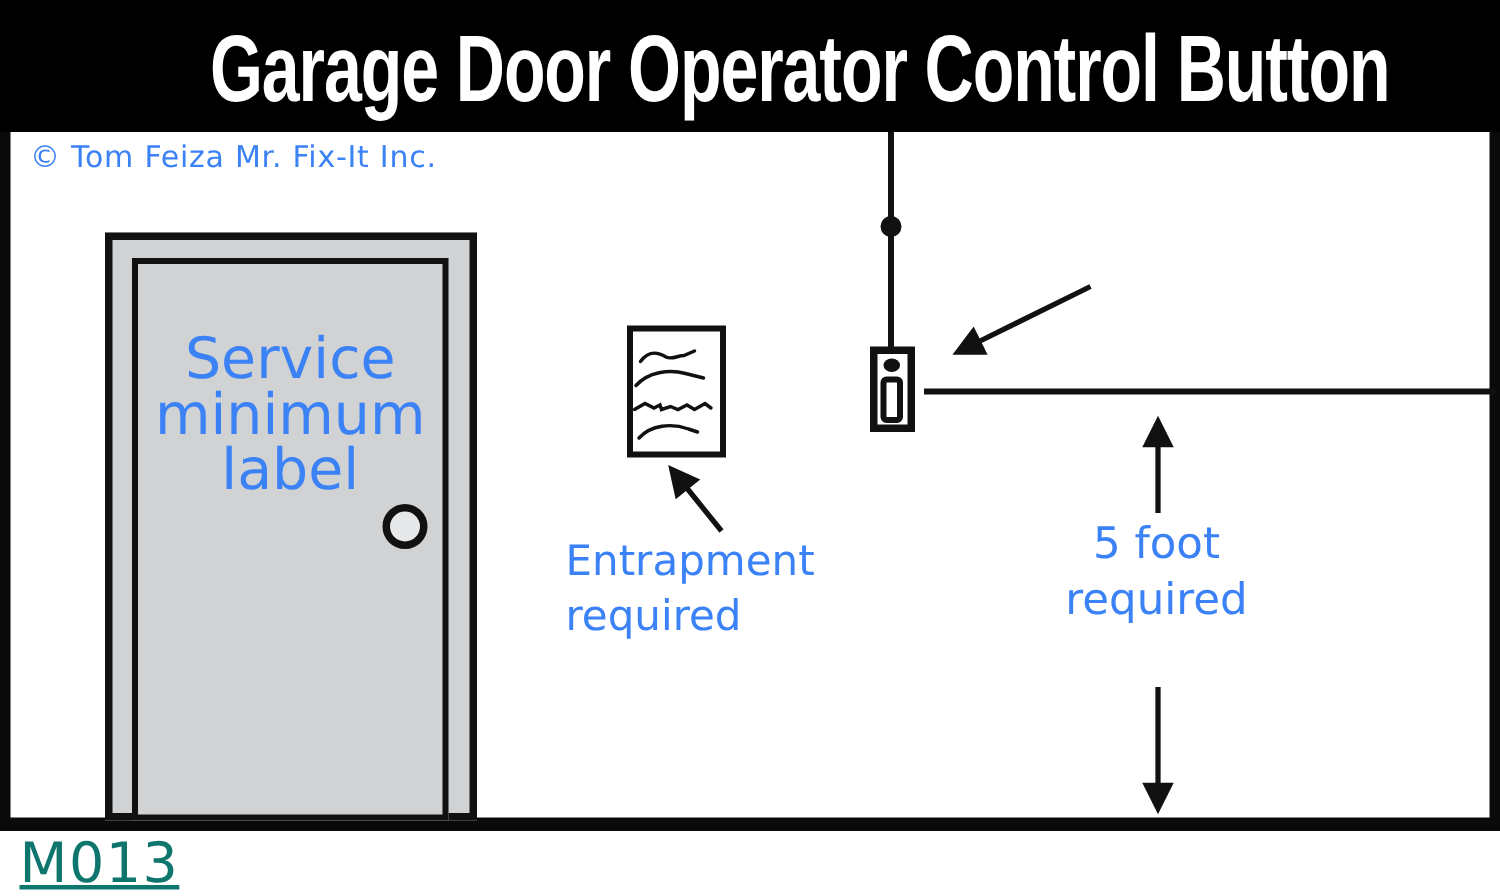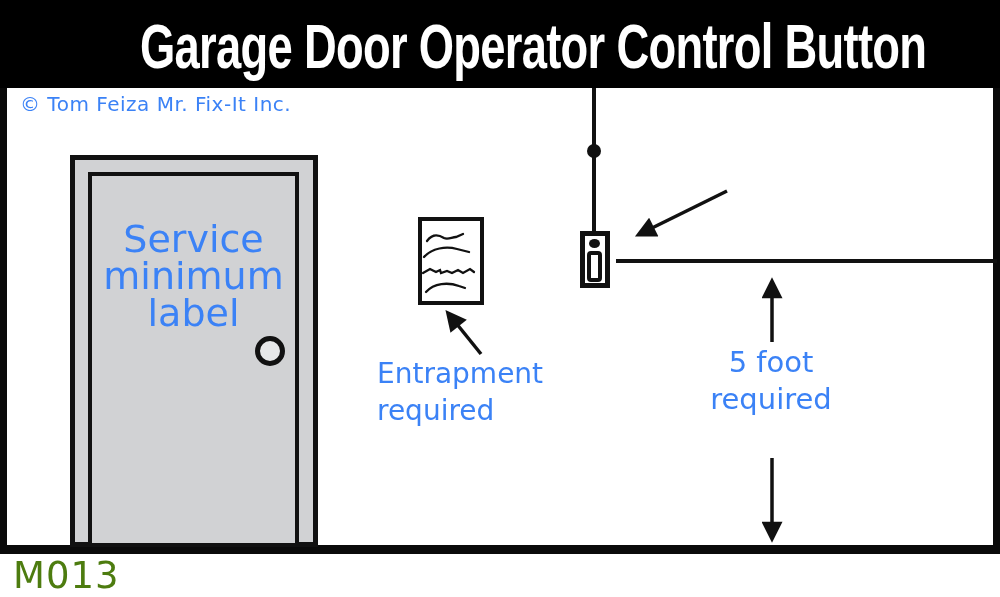--- a/index.html
+++ b/index.html
@@ -33,21 +33,21 @@
   .hand{position:absolute;color:#3b82f6;}
   .copyright{left:20px;top:92px;font-size:20px;letter-spacing:0.5px;}
   .door-label{left:88px;top:221px;width:211px;text-align:center;
     font-size:38px;line-height:37px;}
   .entrapment-label{left:377px;top:355px;width:220px;text-align:left;
     font-size:28px;line-height:37px;}
   .pushbutton-label{left:680px;top:152px;width:190px;text-align:center;
     font-size:29px;}
   .clearance-label{left:691px;top:344px;width:160px;text-align:center;
     font-size:29px;line-height:37px;}
-  .diagram-id{left:13px;top:554px;font-size:37px;letter-spacing:1px;color:#4d7c0f;}
+  .diagram-id{left:13px;top:554px;font-size:37px;letter-spacing:1px;color:#0f766e;text-decoration:underline;}
   
   .door-frame{
     position:absolute;left:70px;top:155px;width:248px;height:392px;
     background:#d1d2d4;border:5px solid #111;box-sizing:border-box;
   }
   .door-panel{
     position:absolute;left:88px;top:172px;width:211px;height:375px;
     background:#d1d2d4;border:4px solid #111;box-sizing:border-box;
   }
   .door-knob{

